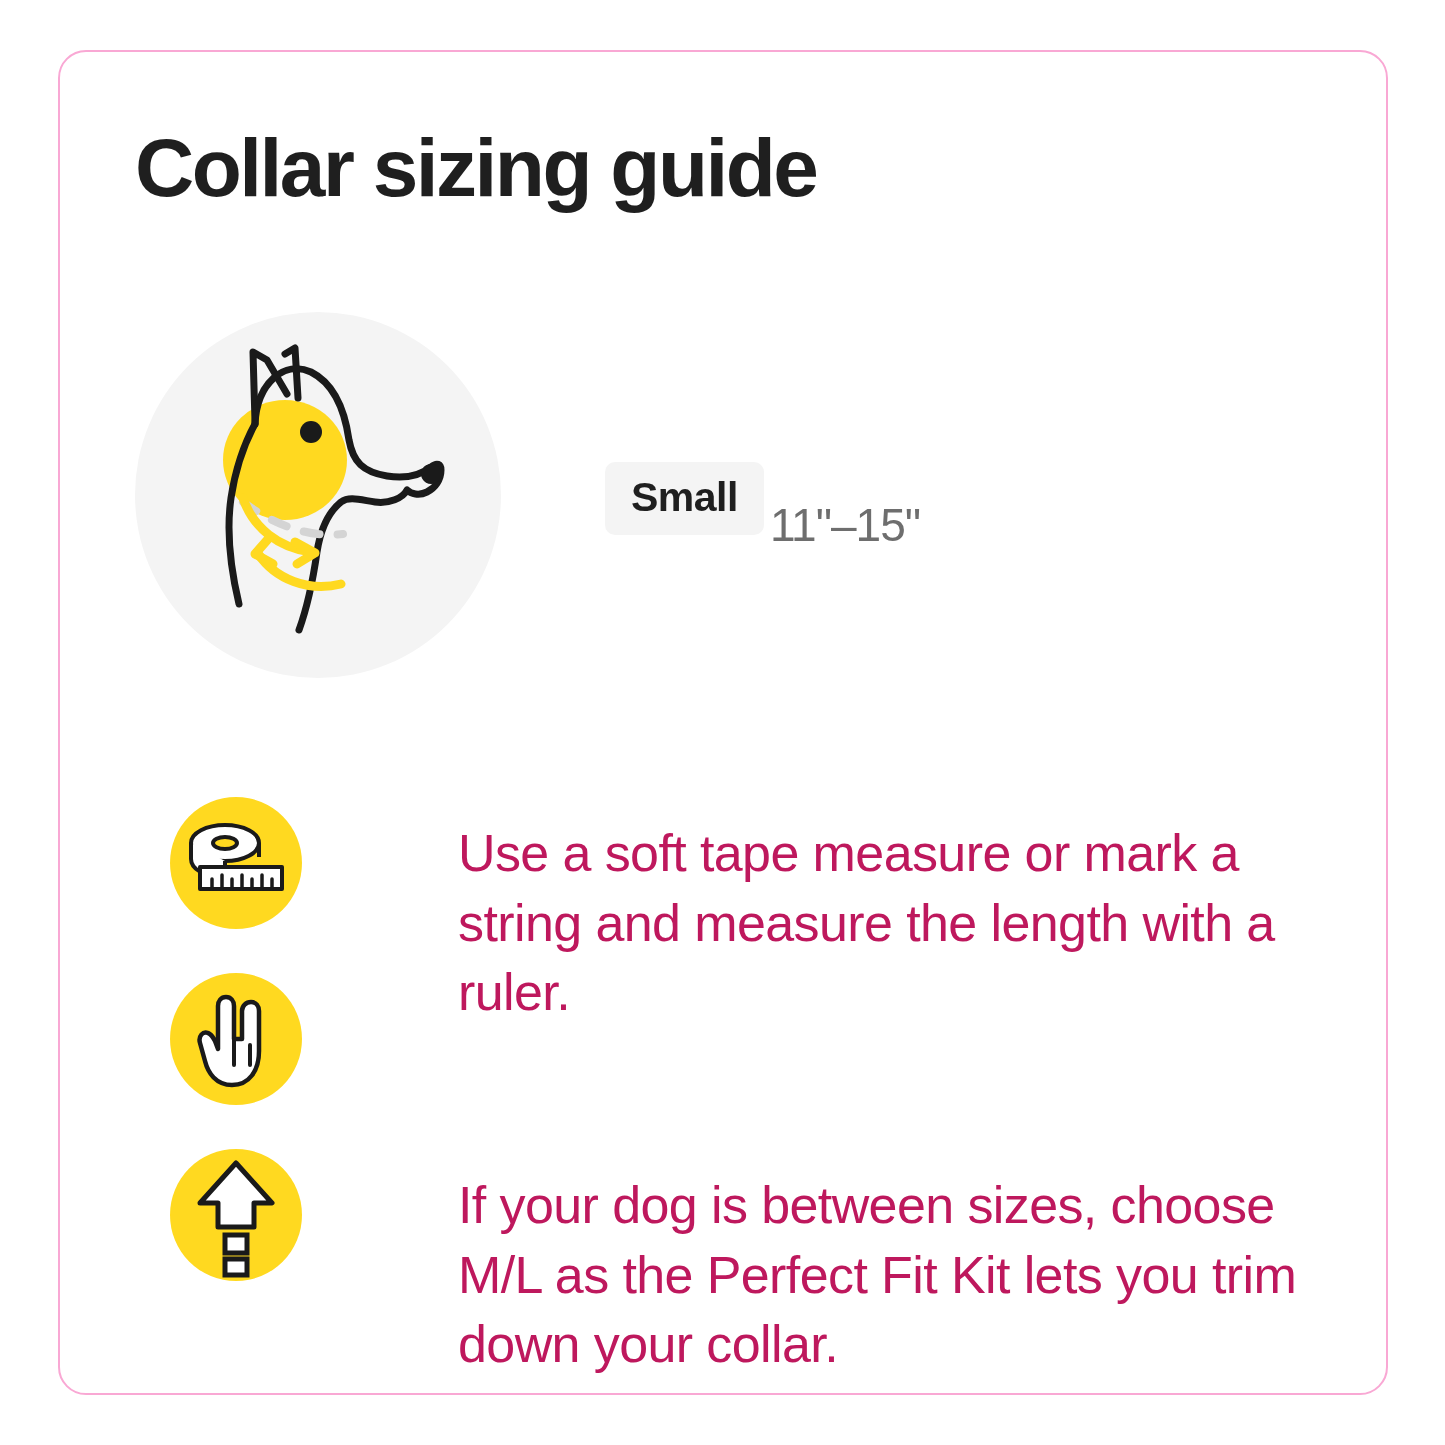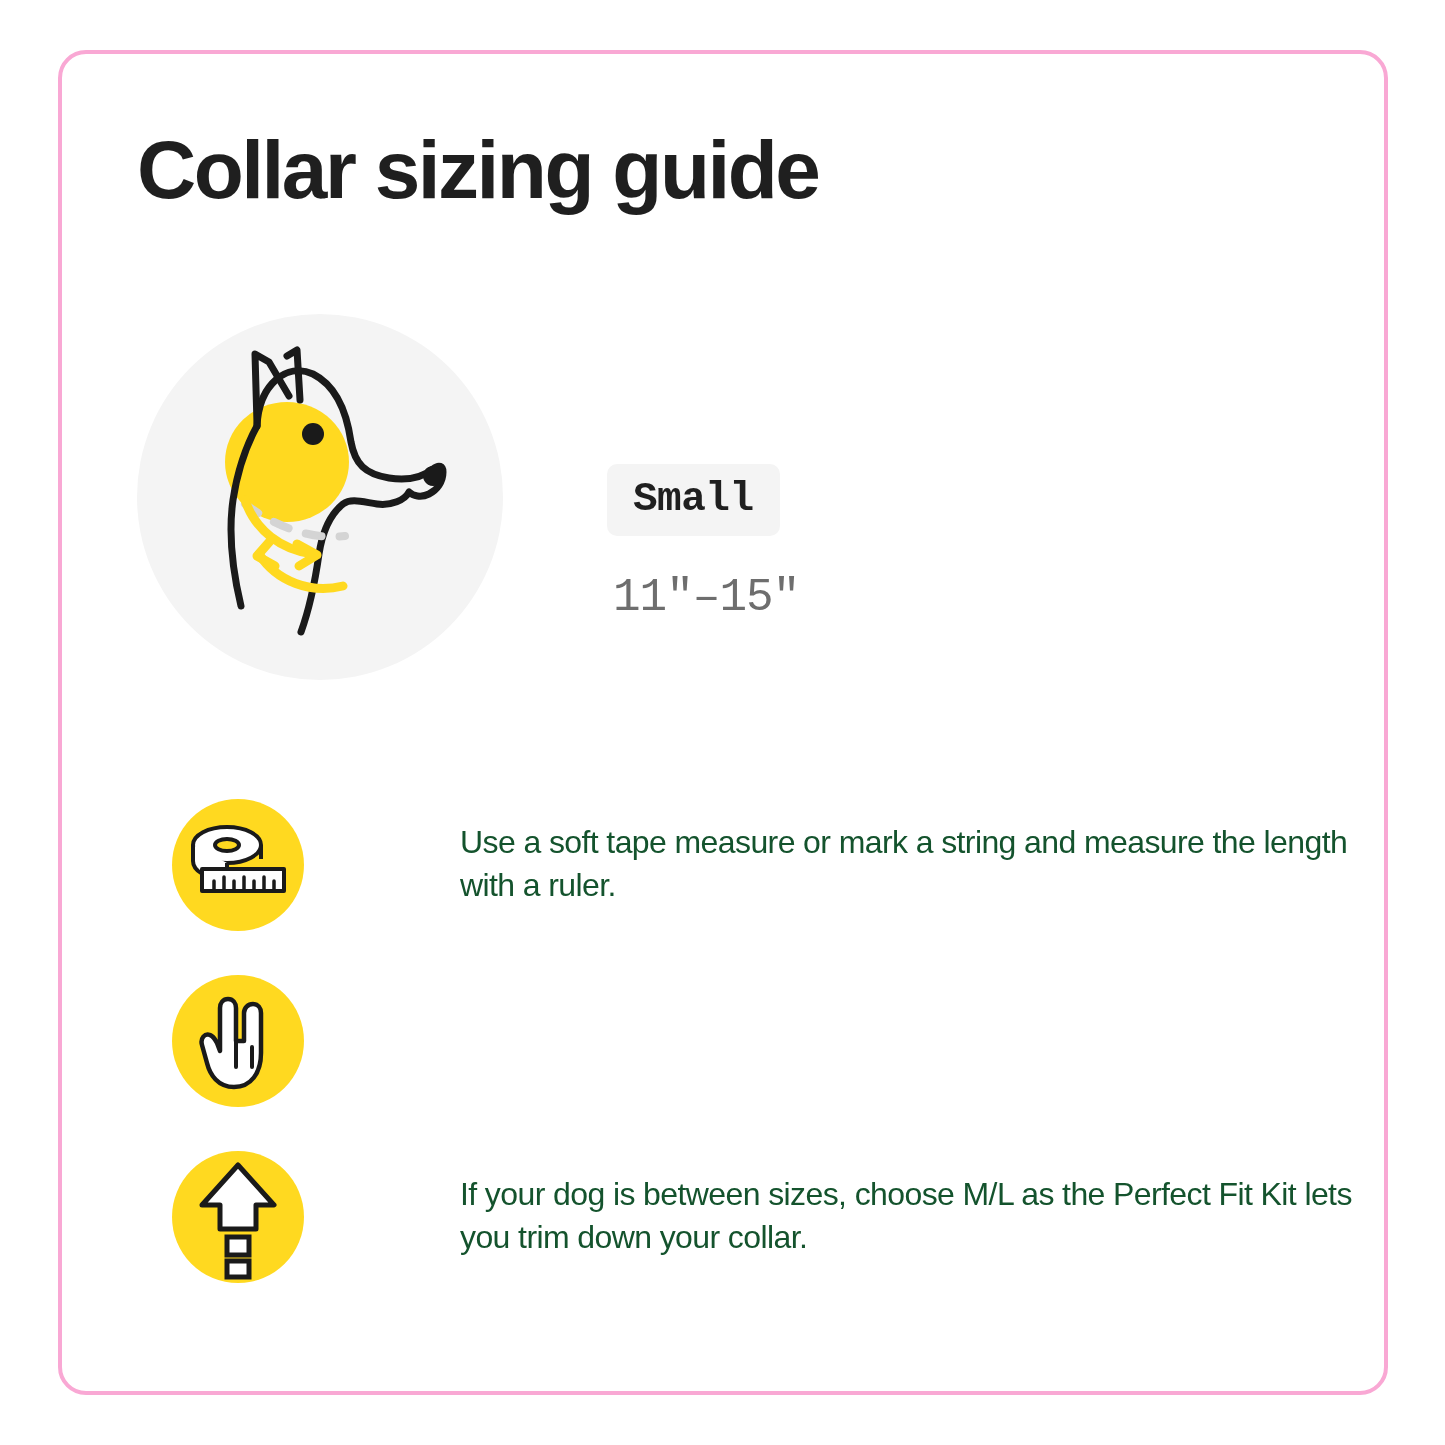--- a/index.html
+++ b/index.html
@@ -13,21 +13,21 @@
     font-family: "Liberation Sans", sans-serif;
     -webkit-font-smoothing: antialiased;
   }
   .card {
     position: absolute;
     left: 58px;
     top: 50px;
     width: 1330px;
     height: 1345px;
     box-sizing: border-box;
-    border: 4px solid #f9a8d4;
+    border: 2px solid #f9a8d4;
     border-radius: 28px;
     background: #ffffff;
   }
   .title {
     position: absolute;
     left: 75px;
     top: 75px;
     font-size: 82px;
     font-weight: bold;
     letter-spacing: -2.5px;
@@ -61,23 +61,22 @@
   }
   .sizes {
     position: absolute;
     left: 470px;
     top: 150px;
     display: flex;
     gap: 70px;
   }
   .size-col {
     display: flex;
-    flex-direction: column;
+    flex-direction: row;
     align-items: flex-start;
-    font-family: Liberation Mono, monospace;
   }
   .size-pill {
     background: #f4f4f4;
     border-radius: 10px;
     padding: 12px 26px 14px 26px;
     font-size: 41px;
     font-weight: bold;
     color: #1f1f1f;
     letter-spacing: -0.5px;
     white-space: nowrap;
@@ -122,23 +121,23 @@
   .tip-icon svg {
     position: absolute;
     left: 0;
     top: 0;
   }
   .tip-text {
     position: absolute;
     left: 288px;
     top: 22px;
     width: 900px;
-    font-size: 32px;
+    font-size: 52px;
     line-height: 1.34;
-    color: #14532d;
+    color: #be185d;
     letter-spacing: -0.6px;
   }
   .tip-text b { font-weight: normal; }
 </style>
 </head>
 <body>
 
 <div class="card">
 
   <div class="title">Collar sizing guide</div>

